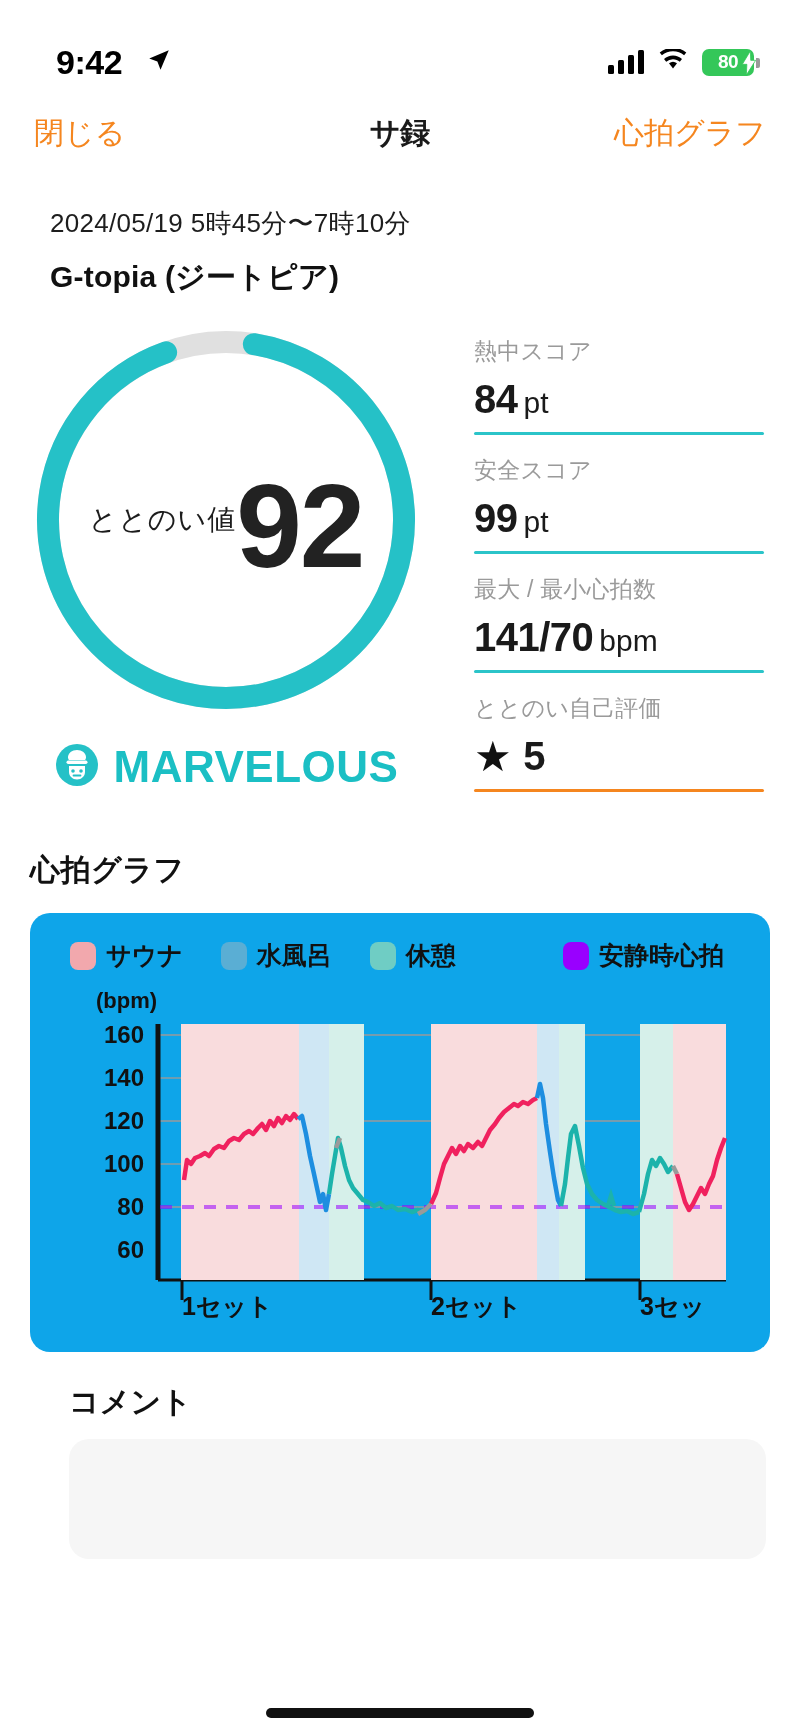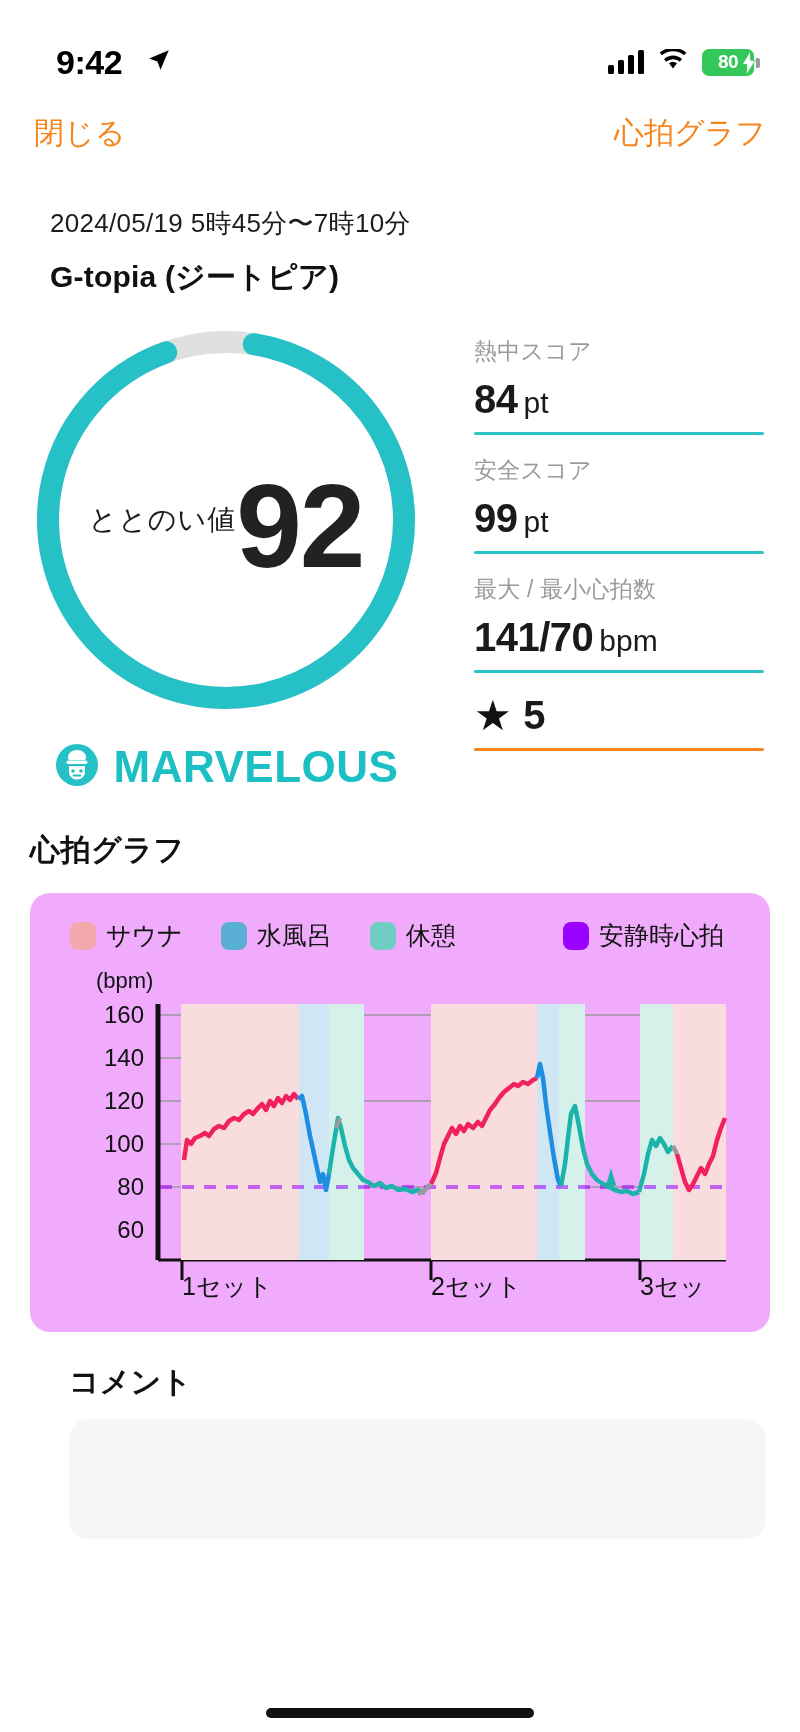--- a/index.html
+++ b/index.html
@@ -84,22 +84,23 @@
   .stat-value .unit { font-size: 30px; font-weight: 400; margin-left: 6px; letter-spacing: 0; }
   .stat-rule { height: 3px; background: #2bc4c9; border-radius: 2px; }
   .stat-rule.orange { background: #f5861f; }
   .star-val { display: flex; align-items: center; gap: 12px; }
   .star-glyph { font-size: 42px; color: #111; line-height: 1; }
 
   
   .chart-section { padding: 38px 30px 0 30px; }
   .section-title { font-size: 30px; font-weight: 700; color: #111; letter-spacing: 0.5px; }
   .chart-card {
-    margin-top: 22px; background: #f0abfc; border-radius: 20px;
+    margin-top: 22px; background: #0ea5e9; border-radius: 20px;
     padding: 26px 18px 34px 18px;
+    font-weight: bold;
   }
   .legend { display: flex; align-items: center; padding: 0 16px 0 22px; }
   .legend-item { display: flex; align-items: center; gap: 10px; margin-right: 38px; }
   .legend-item.push { margin-left: auto; margin-right: 12px; }
   .swatch { width: 26px; height: 28px; border-radius: 8px; display:block; }
   .legend-text { font-size: 25px; color: #111; }
   .plot { margin-top: 16px; }
   .plot svg { display: block; }
 
   
@@ -150,20 +151,21 @@
               <path d="M6 0 0 10h3.4L3 18 10 7H6.3z" fill="#ffffff" stroke="#34c759" stroke-width="0.6"></path>
             </svg>
         </span>
       </span>
     </div>
   </div>
 
   <div class="navbar">
     <button class="nav-btn">閉じる</button>
     <span class="nav-spacer"></span>
+    <span class="nav-title">サ録</span>
     <button class="nav-btn">心拍グラフ</button>
   </div>
 
   <div class="header-info">
     <div class="date-line">2024/05/19 5時45分〜7時10分</div>
     <div class="venue-line">G-topia (ジートピア)</div>
   </div>
 
   <div class="summary">
 
@@ -213,20 +215,21 @@
 
       <div class="stat">
         <div class="stat-label">最大 / 最小心拍数</div>
         <div class="stat-value">
           <span>141/70</span><span class="unit">bpm</span>
         </div>
         <div class="stat-rule"></div>
       </div>
 
       <div class="stat">
+        <div class="stat-label">ととのい自己評価</div>
         <div class="stat-value star-val">
           <span class="star-glyph">★</span>
           <span>5</span>
         </div>
         <div class="stat-rule orange"></div>
       </div>
     </div>
   </div>
 
   <div class="chart-section">

